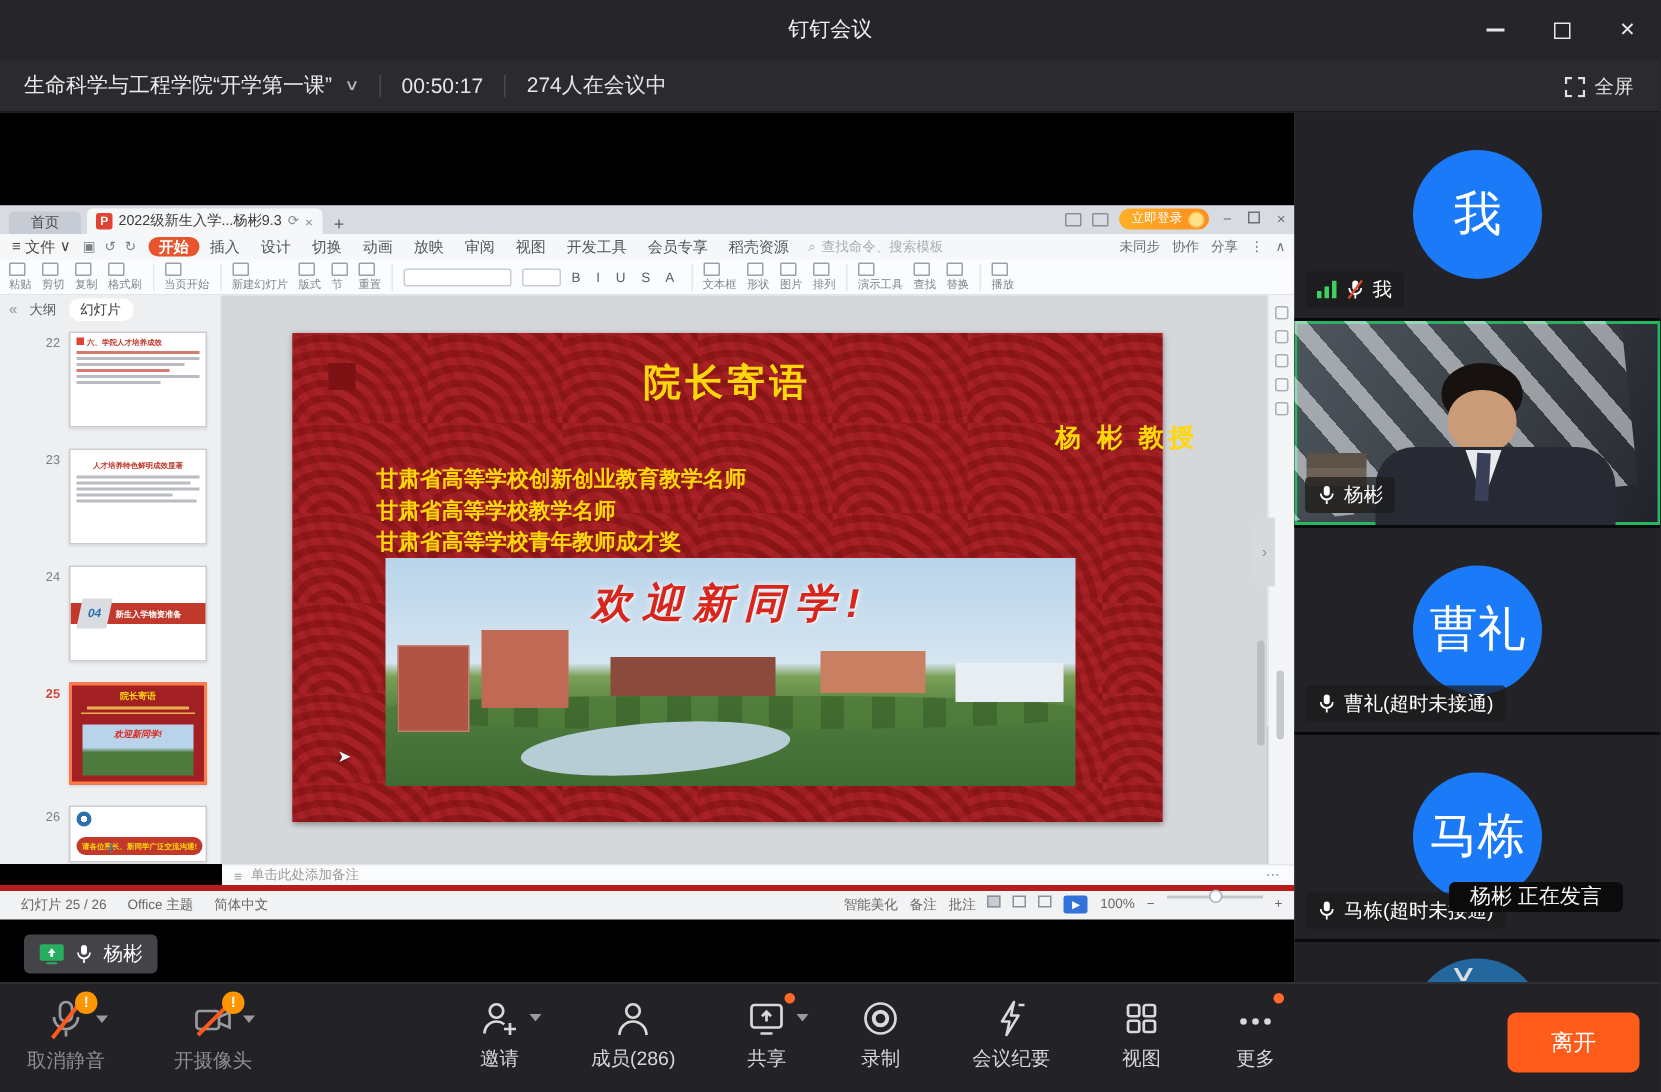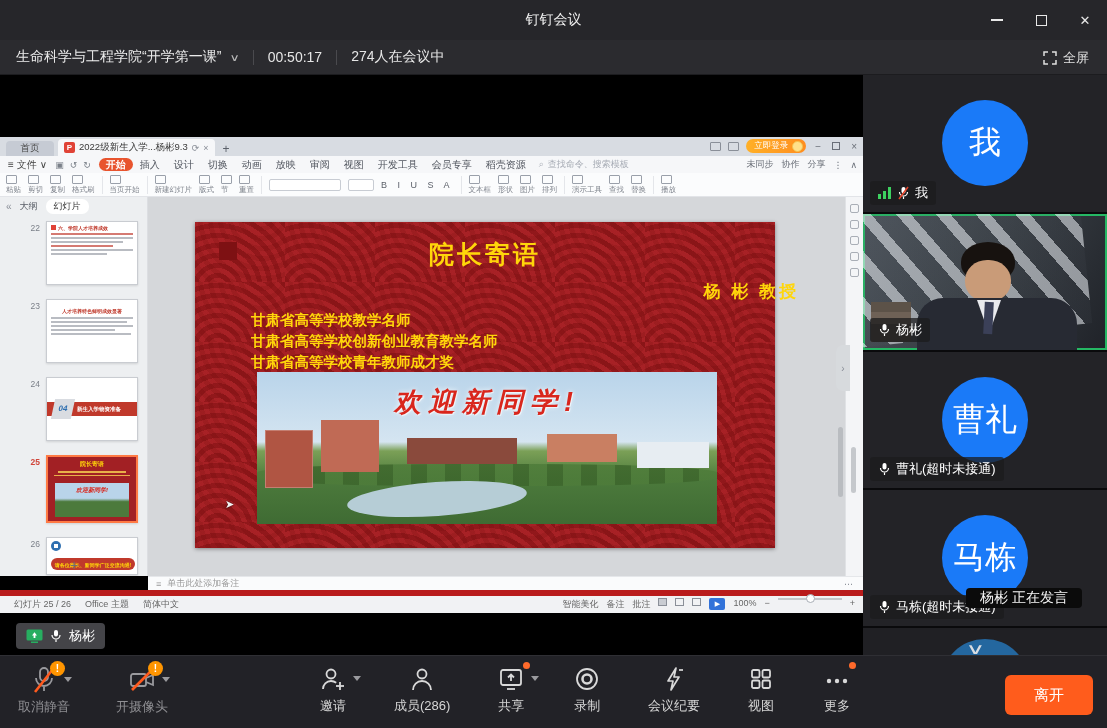--- a/index.html
+++ b/index.html
@@ -99,21 +99,21 @@
   .cursor-p{position:absolute;left:30px;top:276px;color:#f4f4f4;font-size:11px;text-shadow:0 0 2px #000;}
   .cv-scroll{position:absolute;right:2px;top:230px;width:5px;height:70px;background:#b9bcc0;border-radius:3px;}
 
   .rail{position:absolute;left:845px;top:0;width:18px;height:379px;background:#f4f5f7;border-left:1px solid #e0e2e5;}
   .rail-ico{width:9px;height:9px;border:1px solid #a9aeb6;border-radius:2px;margin:7px auto 0;}
   .rail-handle{position:absolute;left:-10px;top:148px;width:14px;height:46px;background:#d7dadd;border-radius:7px 0 0 7px;display:flex;align-items:center;justify-content:center;color:#8a8f98;font-size:10px;cursor:pointer;}
   .rail-scroll{position:absolute;left:5px;top:250px;width:5px;height:46px;background:#c5c8cc;border-radius:3px;}
 
   .wps-notes{position:absolute;left:148px;top:439px;width:715px;height:14px;background:#fafbfc;border-top:1px solid #e5e7ea;display:flex;align-items:center;gap:6px;padding-left:8px;color:#999;font-size:9px;}
   .notes-more{position:absolute;right:10px;color:#8a8f98;cursor:pointer;}
-  .wps-status{position:absolute;left:0;top:453px;width:863px;height:23px;background:#f1f2f4;border-top:6px solid #b91c1c;display:flex;align-items:center;color:#666;font-size:9px;}
+  .wps-status{position:absolute;left:0;top:453px;width:863px;height:23px;background:#f1f2f4;border-top:4px solid #b91c1c;display:flex;align-items:center;color:#666;font-size:9px;}
   .st-item{margin-left:14px;white-space:nowrap;cursor:pointer;}
   .st-right{position:absolute;right:8px;display:flex;gap:8px;}
   .vico{width:9px;height:8px;border:1px solid #8a8f98;}
   .vico.b{background:#c9ccd2;}
   .playbtn{width:16px;height:12px;background:#3272d9;border-radius:2px;color:#fff;font-size:7px;display:flex;align-items:center;justify-content:center;cursor:pointer;}
   .zoom-track{width:64px;height:2px;background:#c3c6ca;position:relative;cursor:pointer;}
   .zoom-knob{position:absolute;left:28px;top:-4px;width:9px;height:9px;background:#fff;border:1px solid #a9aeb6;border-radius:50%;}
 
   
   .present-label{position:absolute;left:16px;top:548px;height:26px;background:rgba(74,74,78,.92);border-radius:4px;display:flex;align-items:center;gap:7px;padding:0 10px;}
@@ -399,22 +399,22 @@
 
           <div class="plus-strip">+</div>
         </div>
 
         <div class="canvas">
           <div class="slide">
             <div class="deco-sq"></div>
             <div class="s-title">院长寄语</div>
             <div class="s-sub">杨 彬 教授</div>
             <div class="s-lines">
+              <div>甘肃省高等学校创新创业教育教学名师</div>
               <div>甘肃省高等学校教学名师</div>
-              <div>甘肃省高等学校创新创业教育教学名师</div>
               <div>甘肃省高等学校青年教师成才奖</div>
             </div>
             <div class="photo">
               <div class="trees"></div>
               <div class="bld b1"></div>
               <div class="bld b2"></div>
               <div class="bld b3"></div>
               <div class="bld b4"></div>
               <div class="bld b5"></div>
               <div class="lake"></div>

